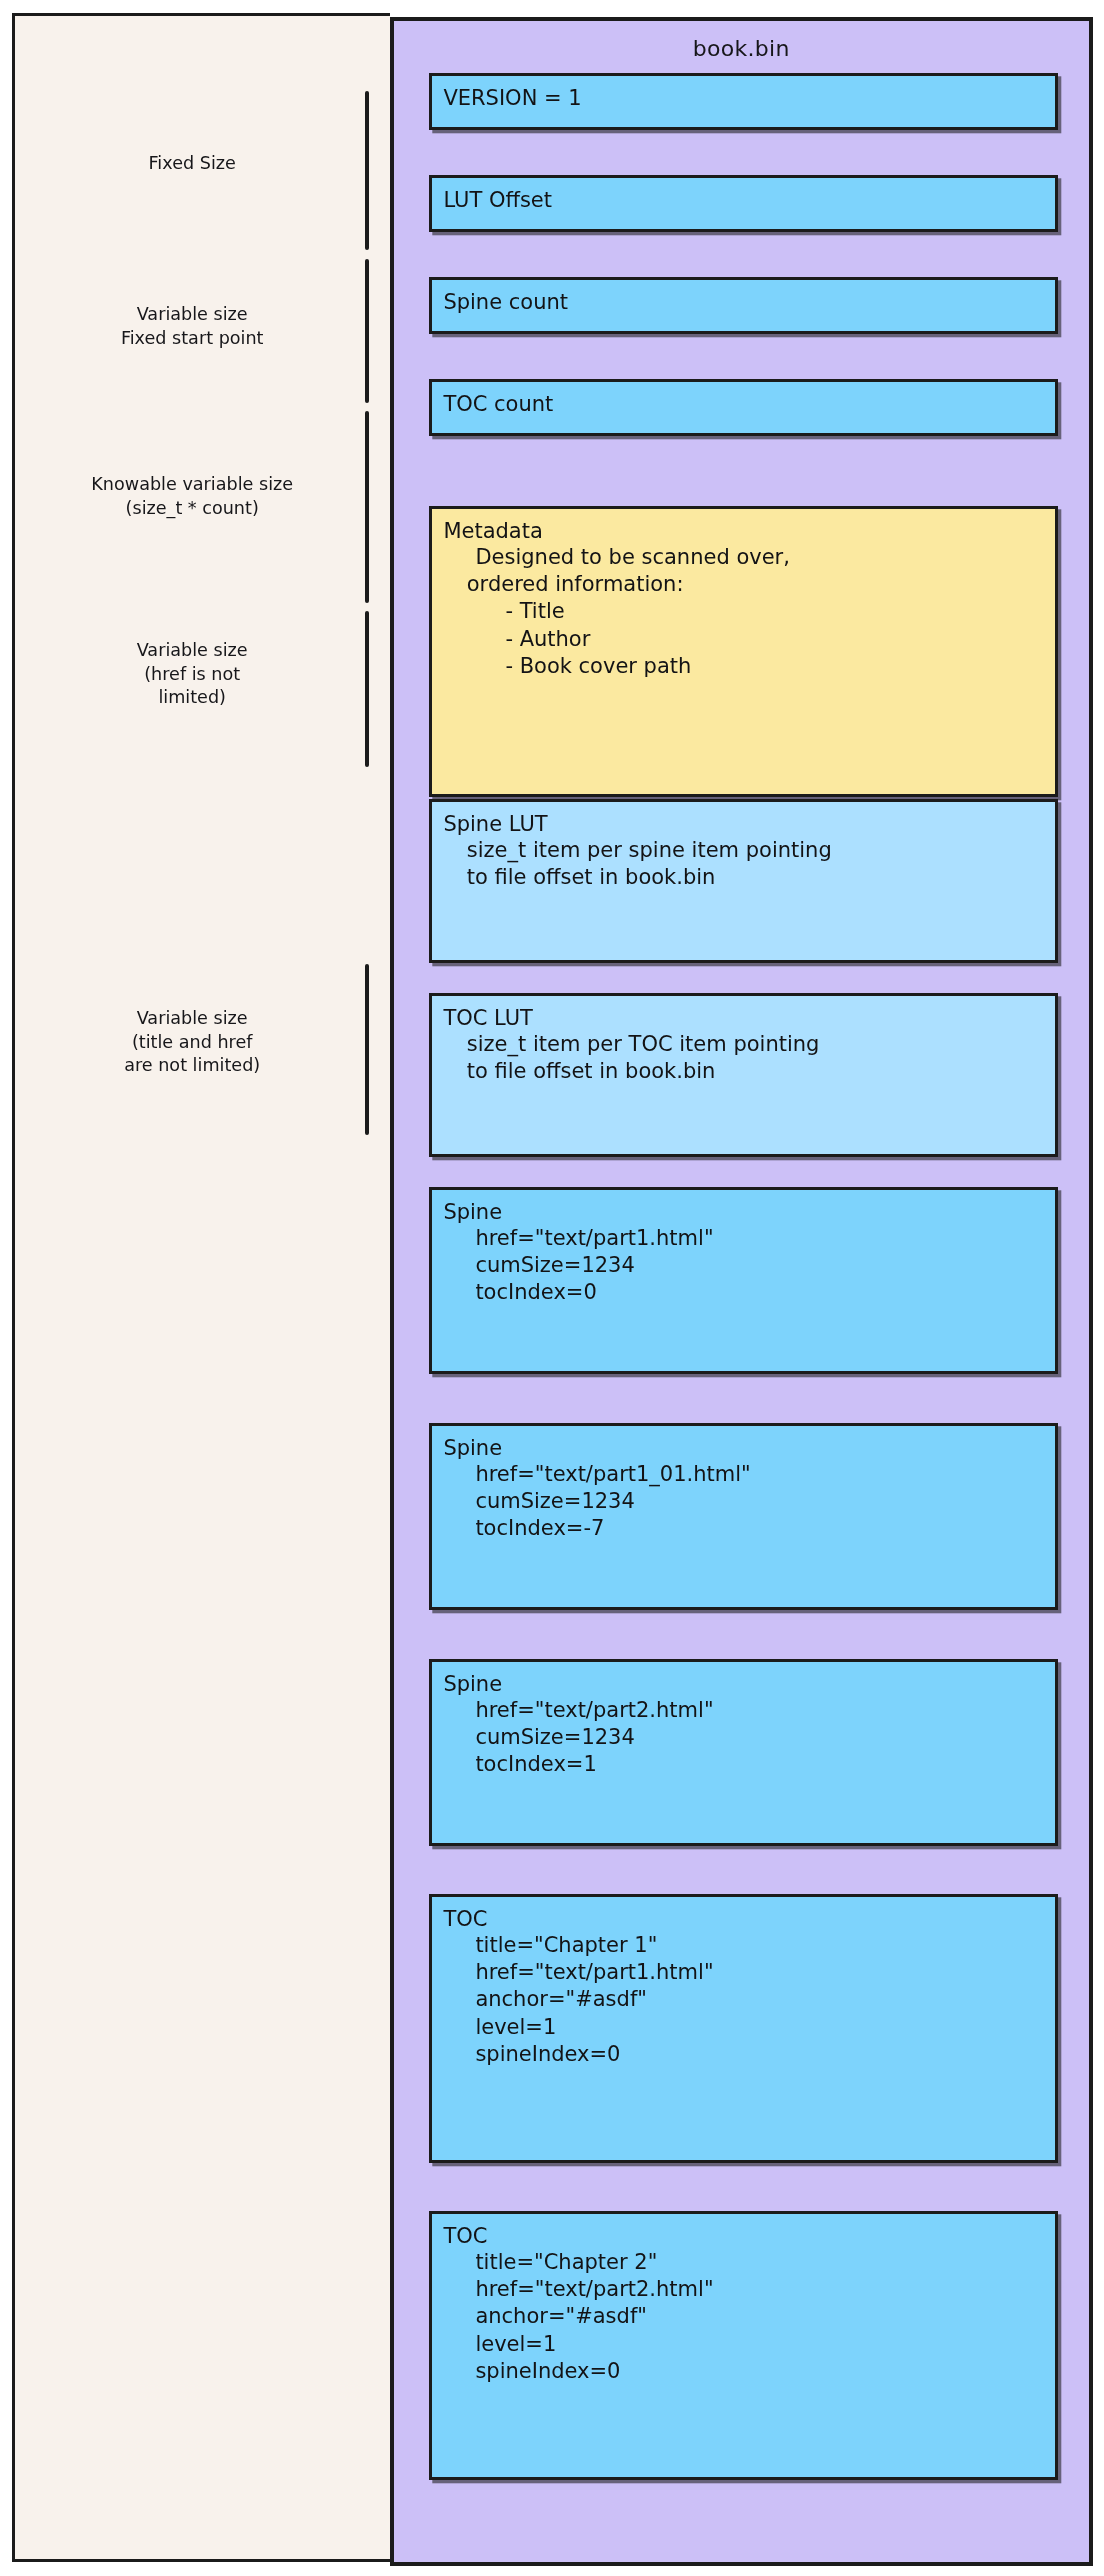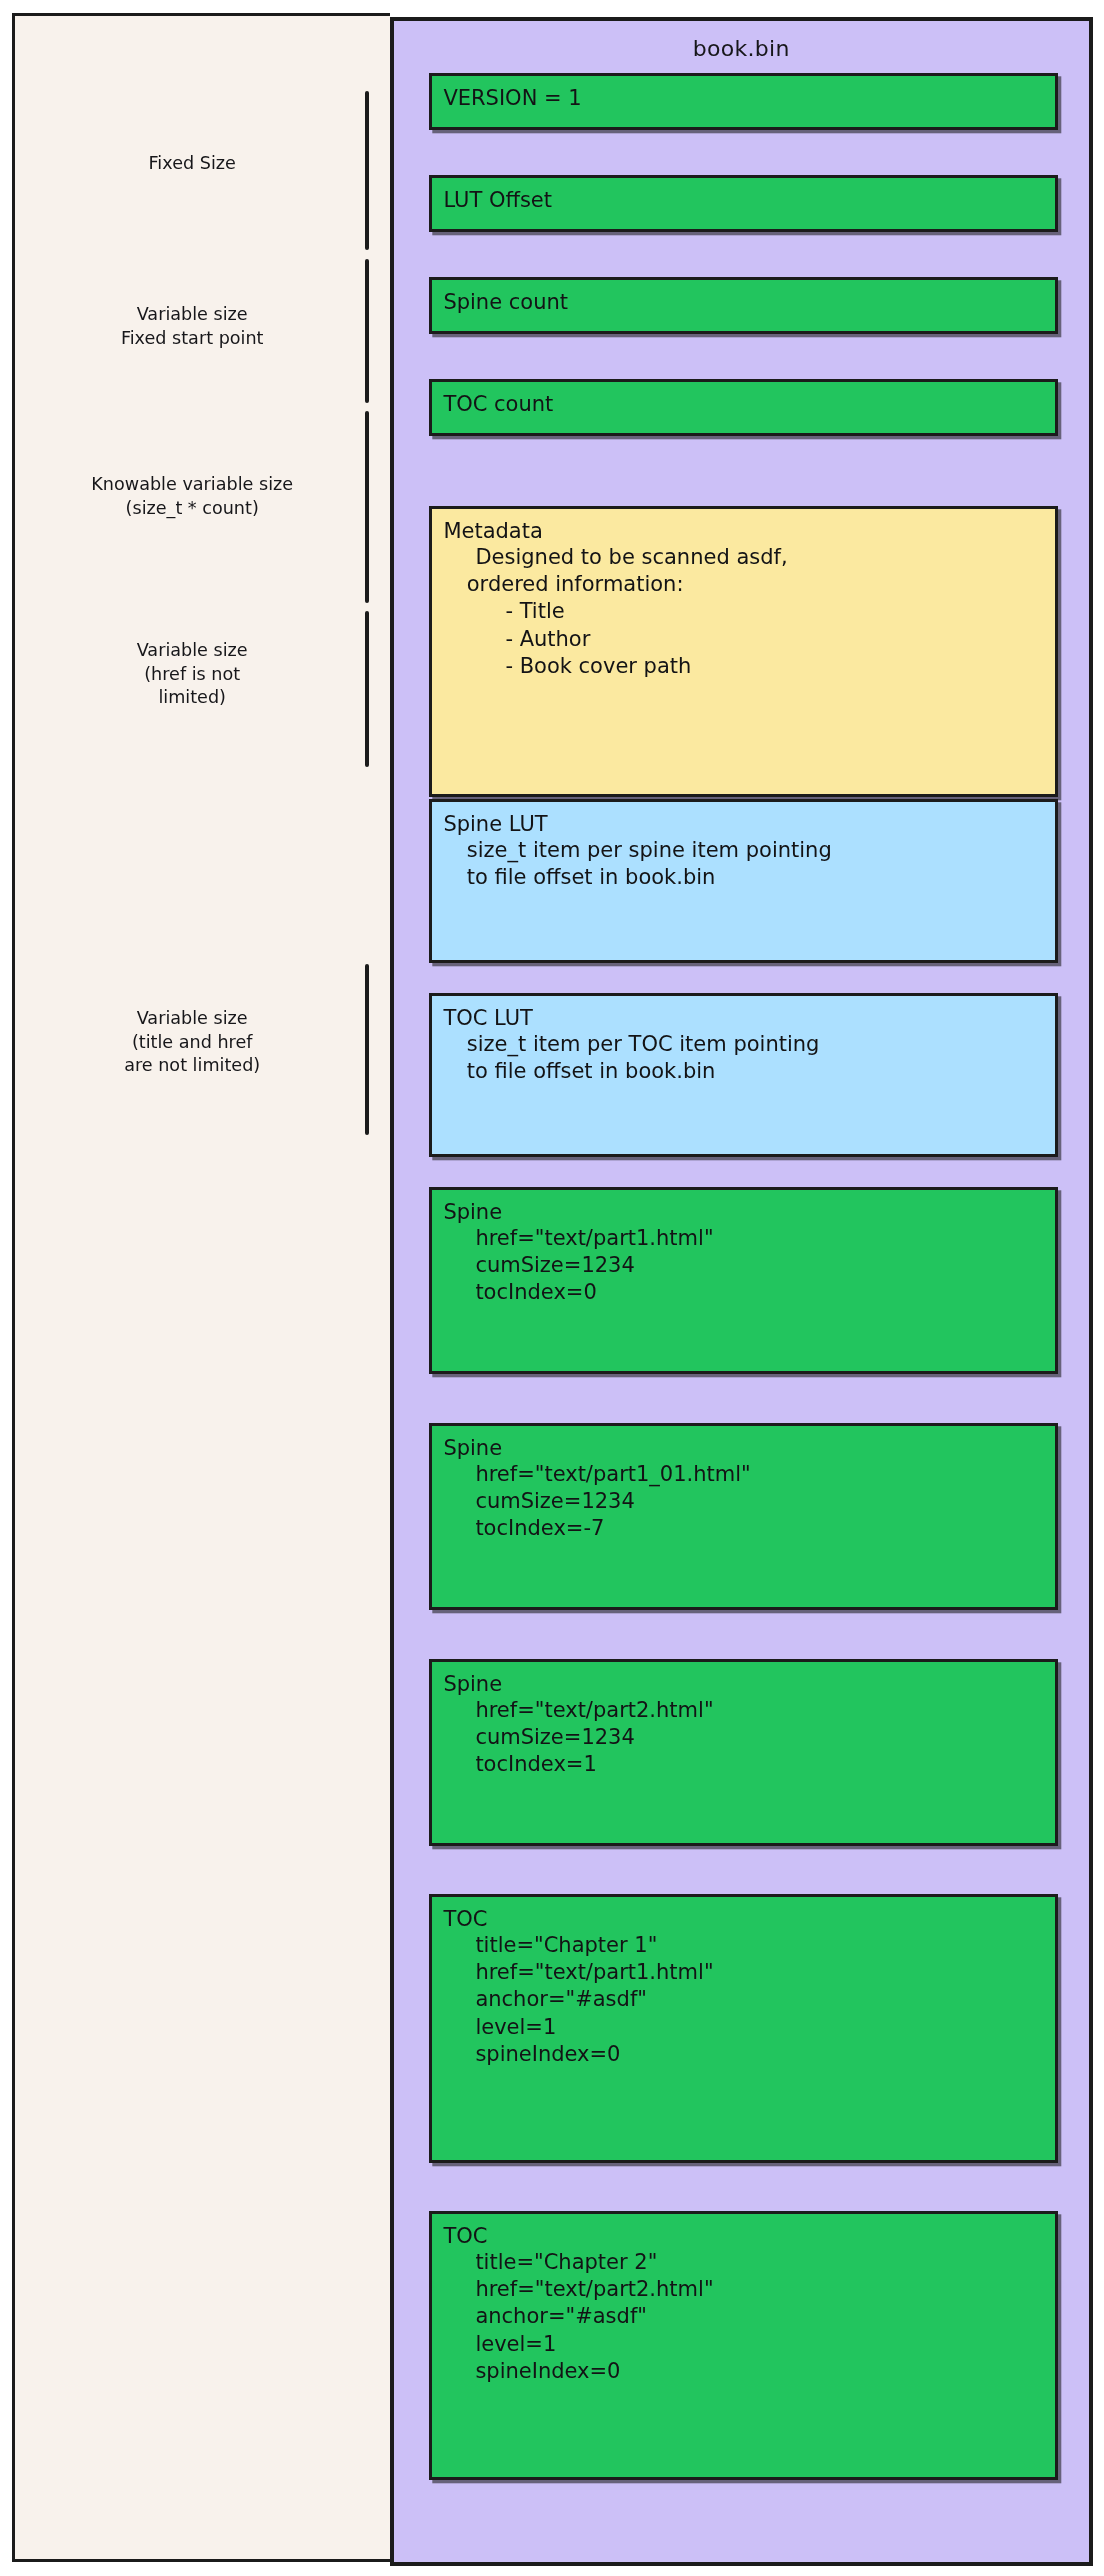--- a/index.html
+++ b/index.html
@@ -80,21 +80,21 @@
   .blk .ln {
     font-size: 21px;
     line-height: 1.30;
     margin-left: 32px;
     white-space: nowrap;
   }
   .blk .ln.sub {
     margin-left: 62px;
   }
 
-  .green  { background: #22c55e; }
+  .green  { background: #7dd3fc; }
   .yellow { background: #fbe9a0; margin-top: 25px; }
   .blue   { background: #ace0ff; }
 
   
   .bracket {
     position: absolute;
     width: 4.2px;
     background: #1b1b1b;
     border-radius: 2.5px;
   }
@@ -165,21 +165,21 @@
     <div class="blk green" style="top:256px; height:57px;">
       <div class="hd">Spine count</div>
     </div>
 
     <div class="blk green" style="top:358px; height:57px;">
       <div class="hd">TOC count</div>
     </div>
 
     <div class="blk yellow" style="top:460px; height:291px;">
       <div class="hd">Metadata</div>
-      <div class="ln">Designed to be scanned asdf,</div>
+      <div class="ln">Designed to be scanned over,</div>
       <div class="ln" style="margin-left:23.4px;">ordered information:</div>
       <div class="ln sub">- Title</div>
       <div class="ln sub">- Author</div>
       <div class="ln sub">- Book cover path</div>
     </div>
 
     <div class="blk blue" style="top:778px; height:164px;">
       <div class="hd">Spine LUT</div>
       <div class="ln" style="margin-left:23.4px;">size_t item per spine item pointing</div>
       <div class="ln" style="margin-left:23.4px;">to file offset in book.bin</div>

